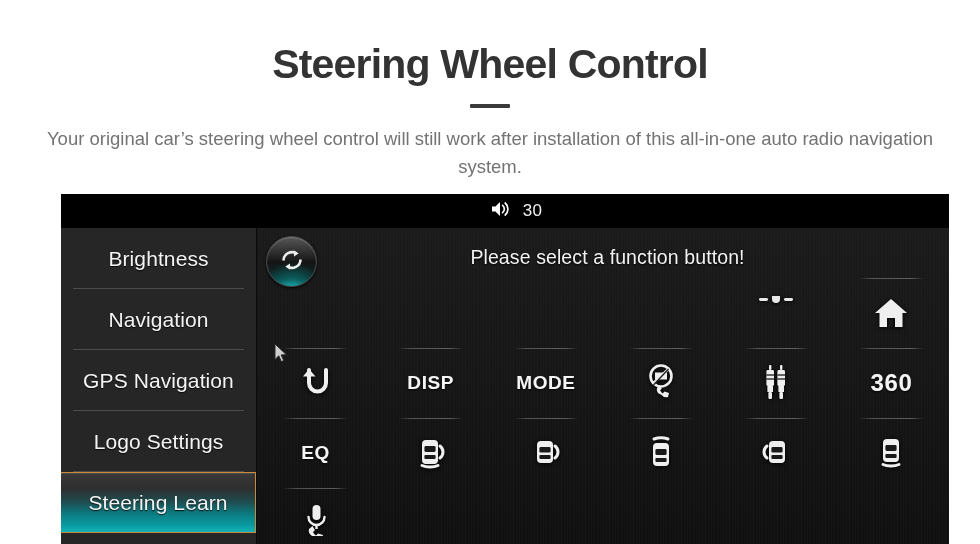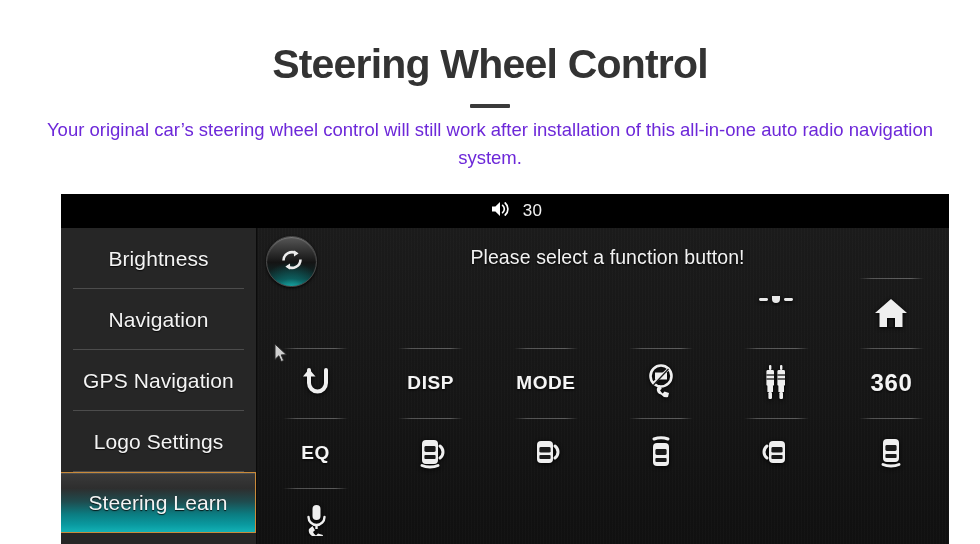--- a/index.html
+++ b/index.html
@@ -19,24 +19,24 @@
     letter-spacing: -0.8px;
     line-height: 1.12;
   }
   .title-rule {
     width: 40px; height: 4px;
     background: #3a3a3a;
     margin: 16px auto 0 auto;
     border-radius: 1px;
   }
   .page-sub {
-    margin: 8px auto 0 auto;
+    margin: 17px auto 0 auto;
     width: 910px;
     font-size: 18.5px;
-    color: #6d28d9;
+    color: #737373;
     line-height: 1.5;
     text-align: center;
   }
 
   
   .device {
     position: absolute;
     left: 61px; top: 194px;
     width: 888px; height: 350px;
     background: #141414;

